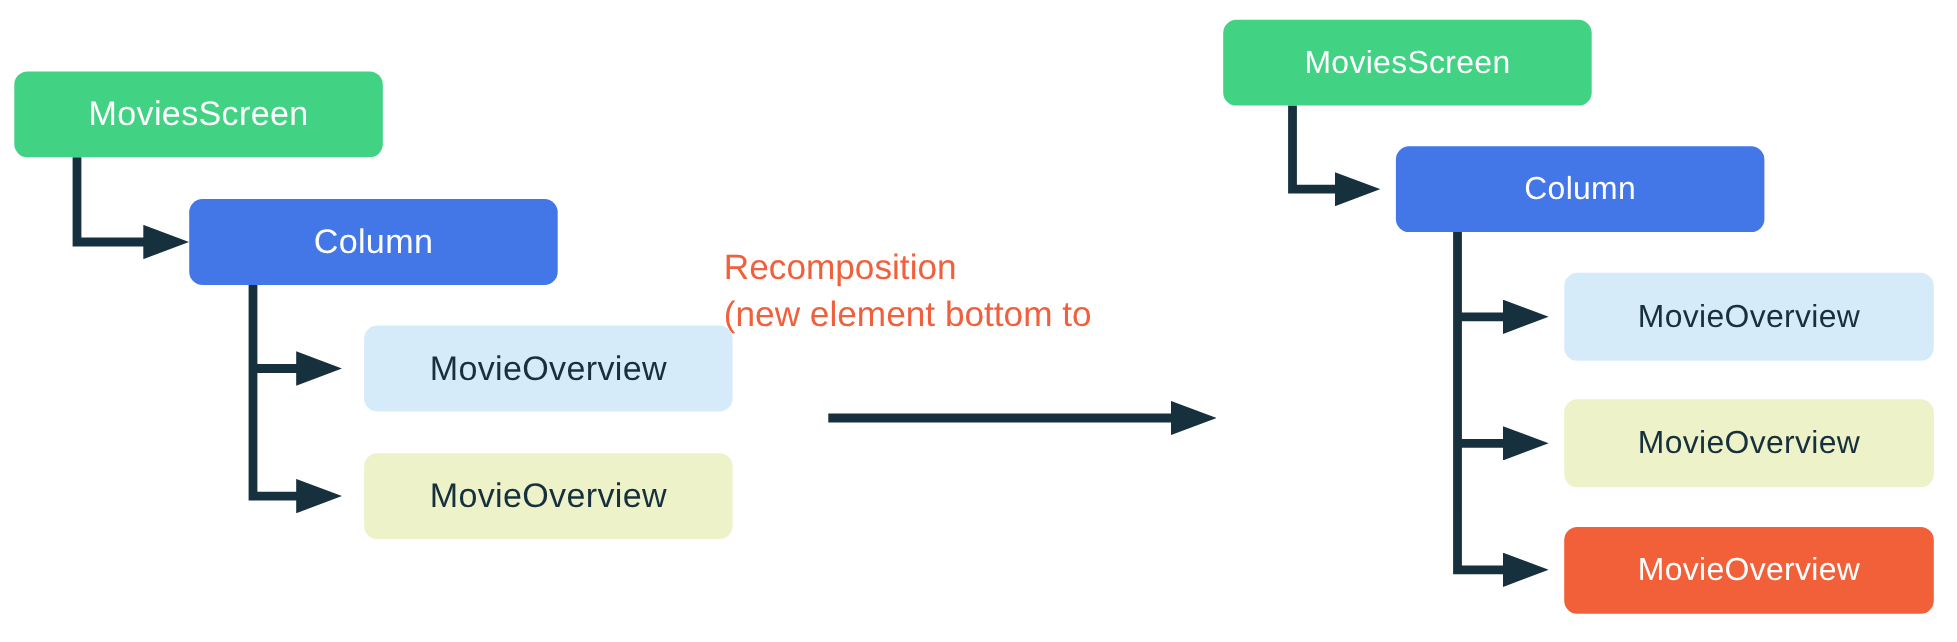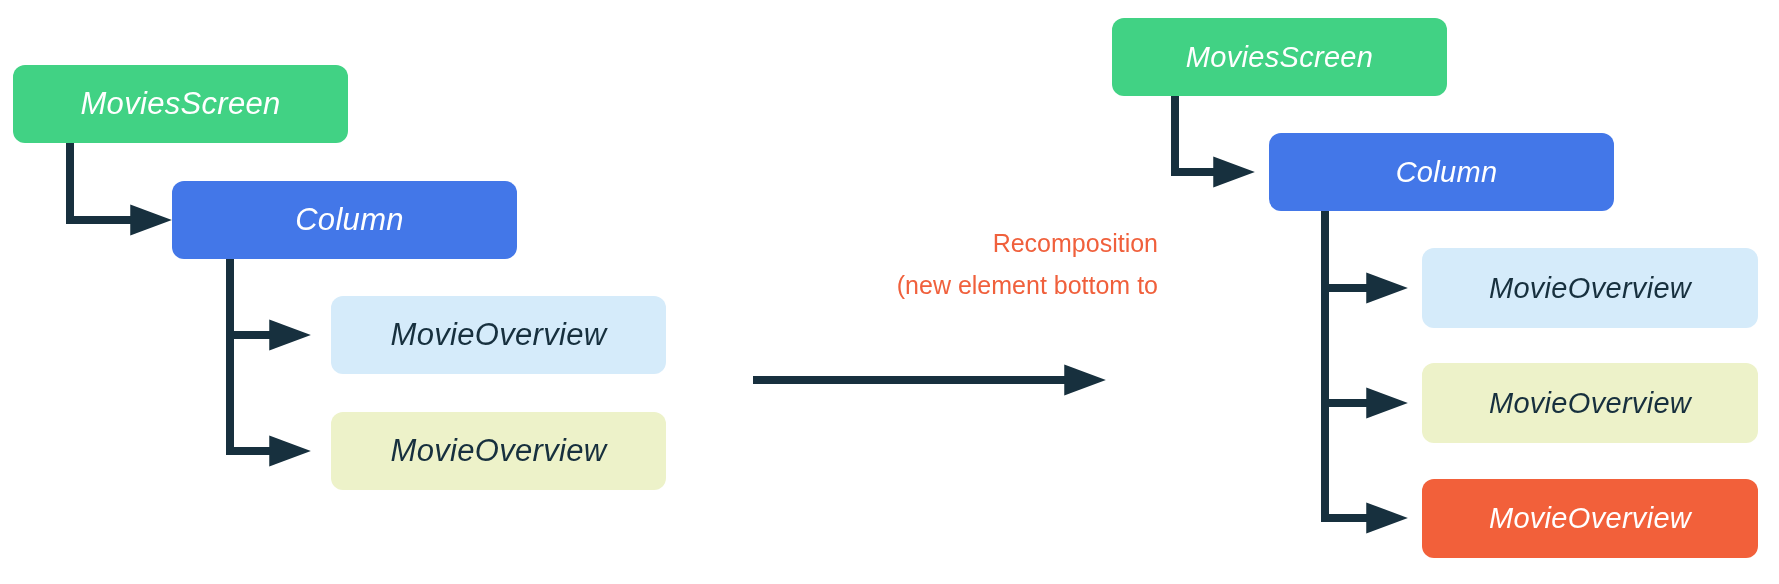--- a/index.html
+++ b/index.html
@@ -25,25 +25,24 @@
   }
   .node {
     position: absolute;
     display: flex;
     align-items: center;
     justify-content: center;
     border-radius: 12px;
     font-size: 31px;
     letter-spacing: 0.3px;
     white-space: nowrap;
-    font-style: italic;
   }
   .right-col .node { font-size: 29px; }
   .fill-green   { background: #41D284; color: #ffffff; }
-  .fill-blue    { background: #4377E8; color: #ffffff; padding-left: 10px; }
+  .fill-blue    { background: #4377E8; color: #ffffff; }
   .fill-lblue   { background: #D5EBFA; color: #17303E; }
   .fill-lyellow { background: #EDF2C9; color: #17303E; }
   .fill-orange  { background: #F2603A; color: #ffffff; }
 
   
   .l-n0 { left: 13px;  top: 65px;  width: 335px; height: 78px; }
   .l-n1 { left: 172px; top: 181px; width: 335px; height: 78px; }
   .l-n2 { left: 331px; top: 296px; width: 335px; height: 78px; }
   .l-n3 { left: 331px; top: 412px; width: 335px; height: 78px; }
 
@@ -52,23 +51,23 @@
   .r-n1 { left: 1269px; top: 133px; width: 335px; height: 78px; }
   .r-n2 { left: 1422px; top: 248px; width: 336px; height: 80px; }
   .r-n3 { left: 1422px; top: 363px; width: 336px; height: 80px; }
   .r-n4 { left: 1422px; top: 479px; width: 336px; height: 79px; }
 
   .transition-label {
     position: absolute;
     left: 658px;
     top: 222px;
     width: 500px;
-    text-align: right;
+    text-align: left;
     color: #F0603C;
-    font-size: 25px;
+    font-size: 32px;
     font-weight: 500;
     line-height: 42px;
     white-space: nowrap;
   }
 </style>
 </head>
 <body>
 
 <div class="canvas">
 

